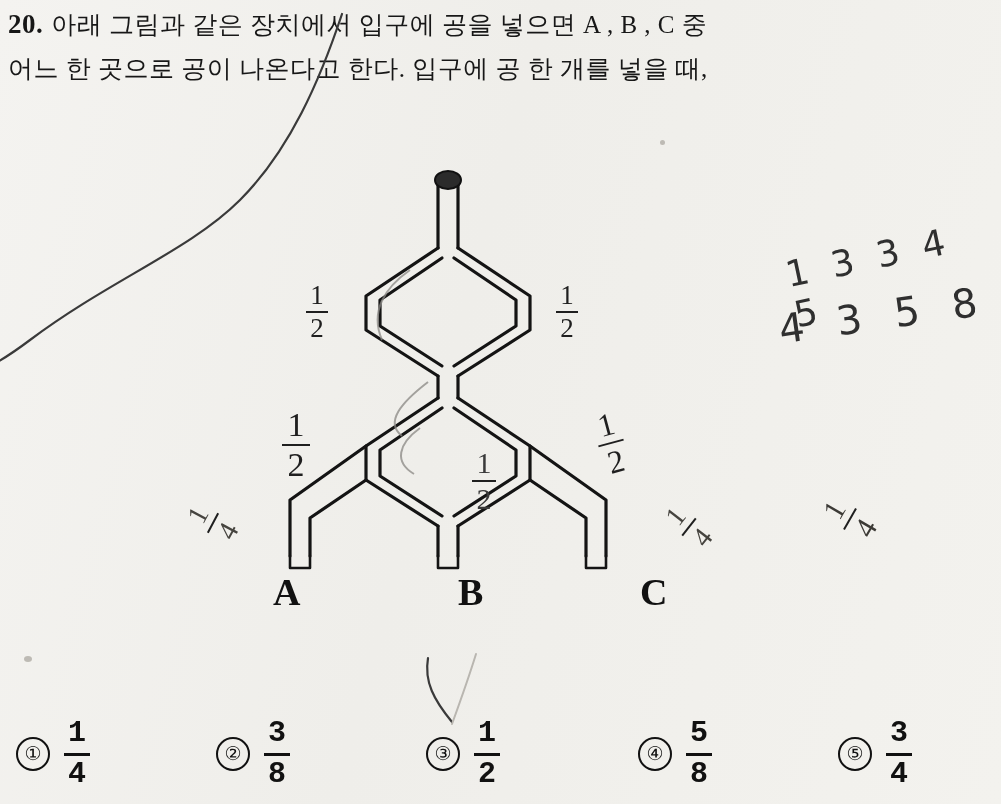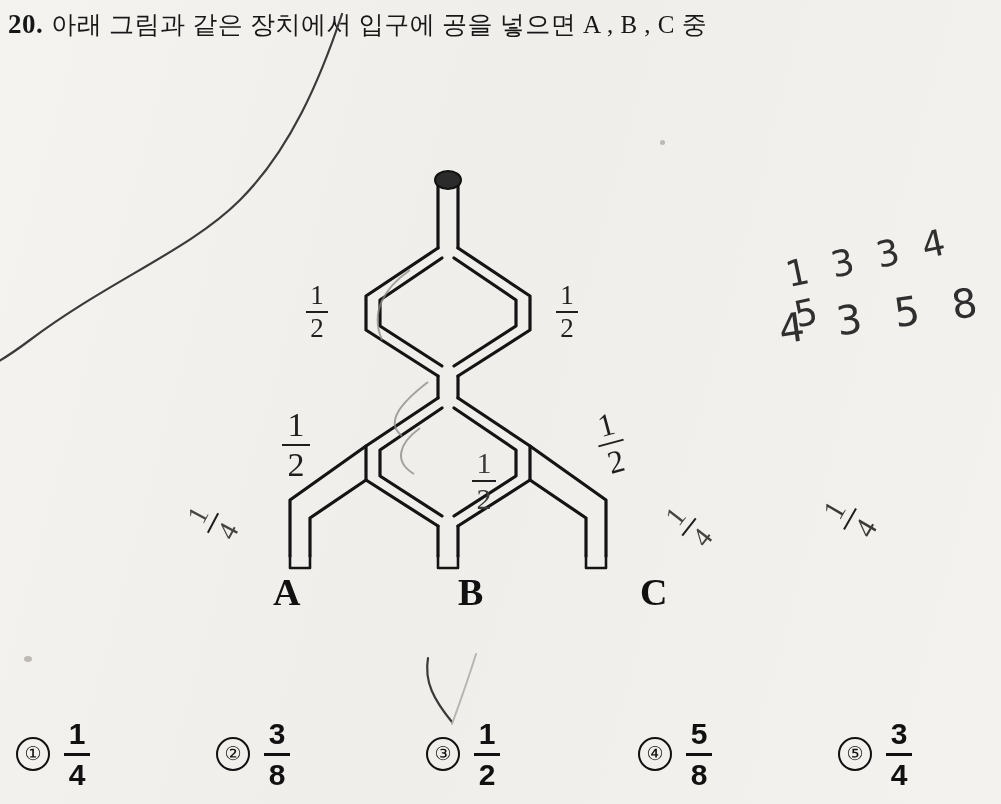--- a/index.html
+++ b/index.html
@@ -105,21 +105,21 @@
     border-radius: 50%;
     font-size: 19px;
     line-height: 29px;
     text-align: center;
     font-family: "Liberation Serif", serif;
     color: #111;
   }
   .frac {
     display: inline-block;
     text-align: center;
-    font-family: Liberation Sans, sans-serif;
+    font-family: Liberation Mono, monospace;
     font-size: 30px;
     font-weight: bold;
     line-height: 1.05;
     color: #111;
   }
   .frac .bar {
     display: block;
     height: 3px;
     background: #111;
     margin: 3px auto;
@@ -135,20 +135,21 @@
 </style>
 </head>
 <body>
 
 <div id="page">
 
   <div class="qblock">
     <div class="qline">
       <span class="qnum">20.</span><span>아래 그림과 같은 장치에서 입구에 공을 넣으면 A , B , C 중</span>
     </div>
+    <div class="qline">어느 한 곳으로 공이 나온다고 한다. 입구에 공 한 개를 넣을 때,</div>
   </div>
 
   <svg class="ink" style="left:-10px; top:10px;" width="370" height="370" viewBox="0 0 370 370">
     <path d="M352 4 C330 70, 300 140, 250 190 C200 240, 120 270, 40 330 C20 345, 8 352, 0 356" fill="none" stroke="#3a3a3a" stroke-width="2.2" stroke-linecap="round"></path>
   </svg>
 
   <div class="diagram">
     <svg width="560" height="460" viewBox="0 0 560 460">
       <g fill="none" stroke="#141414" stroke-width="3.2" stroke-linejoin="round" stroke-linecap="round">
 

